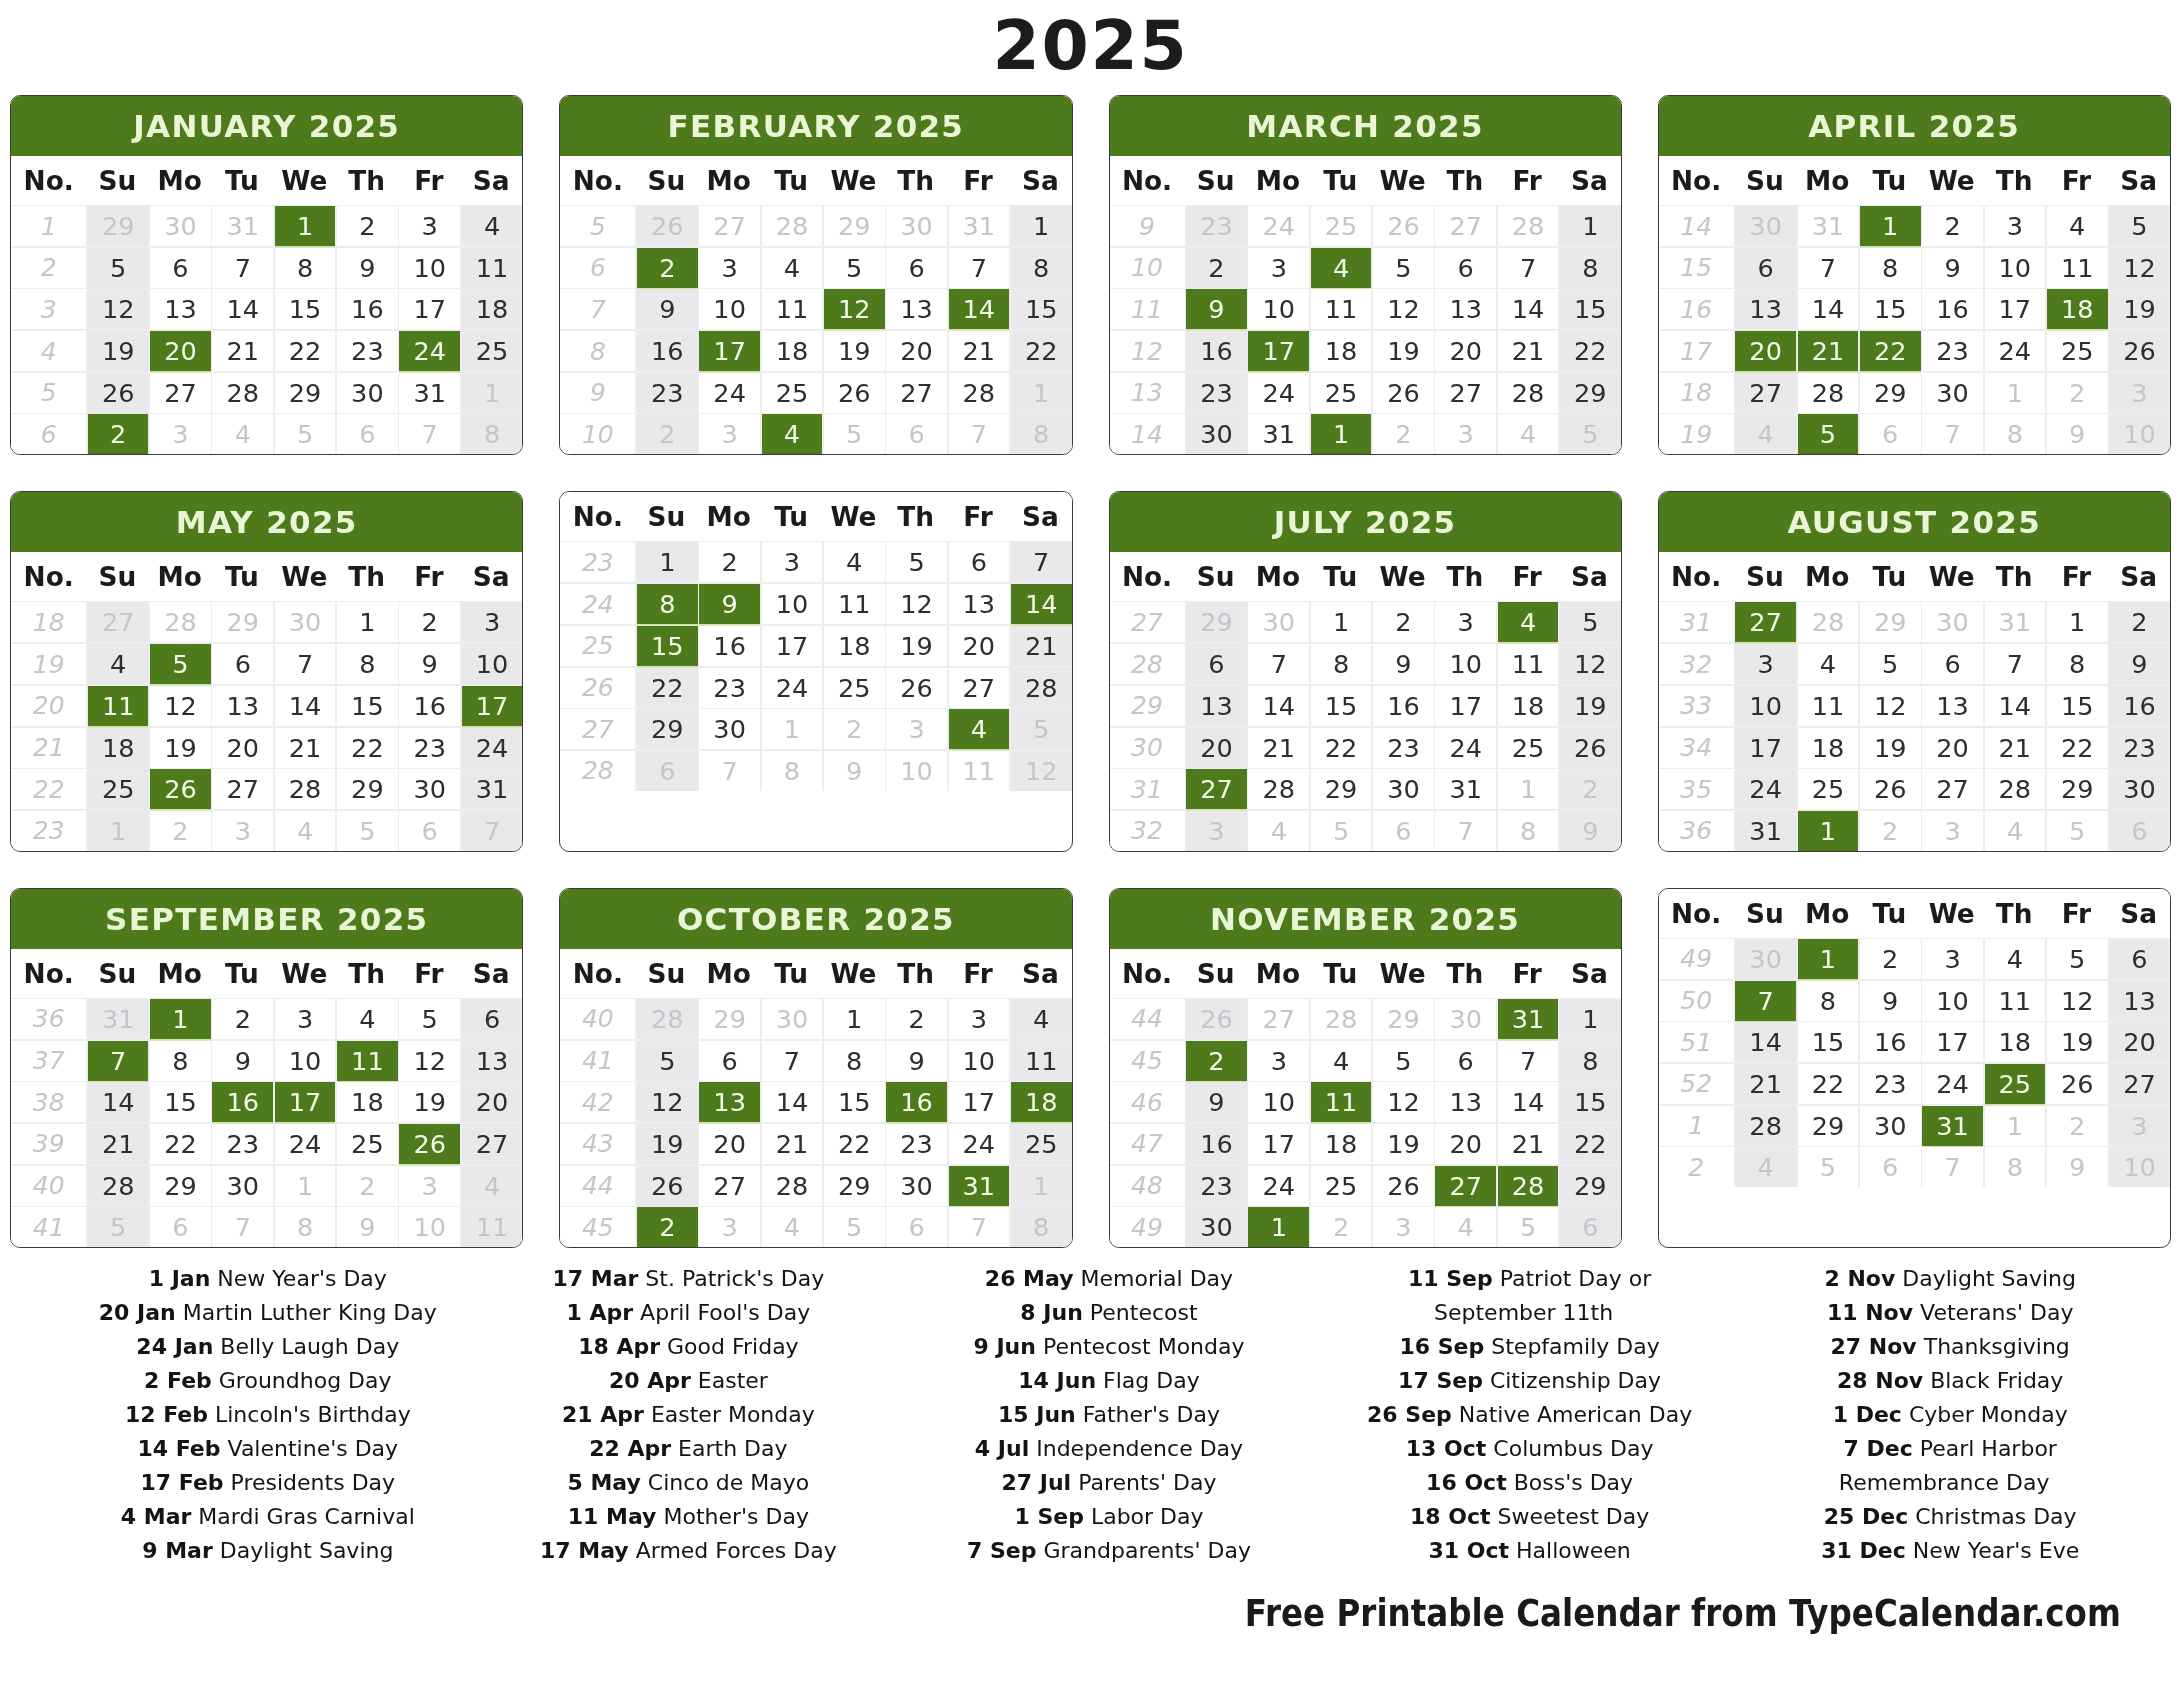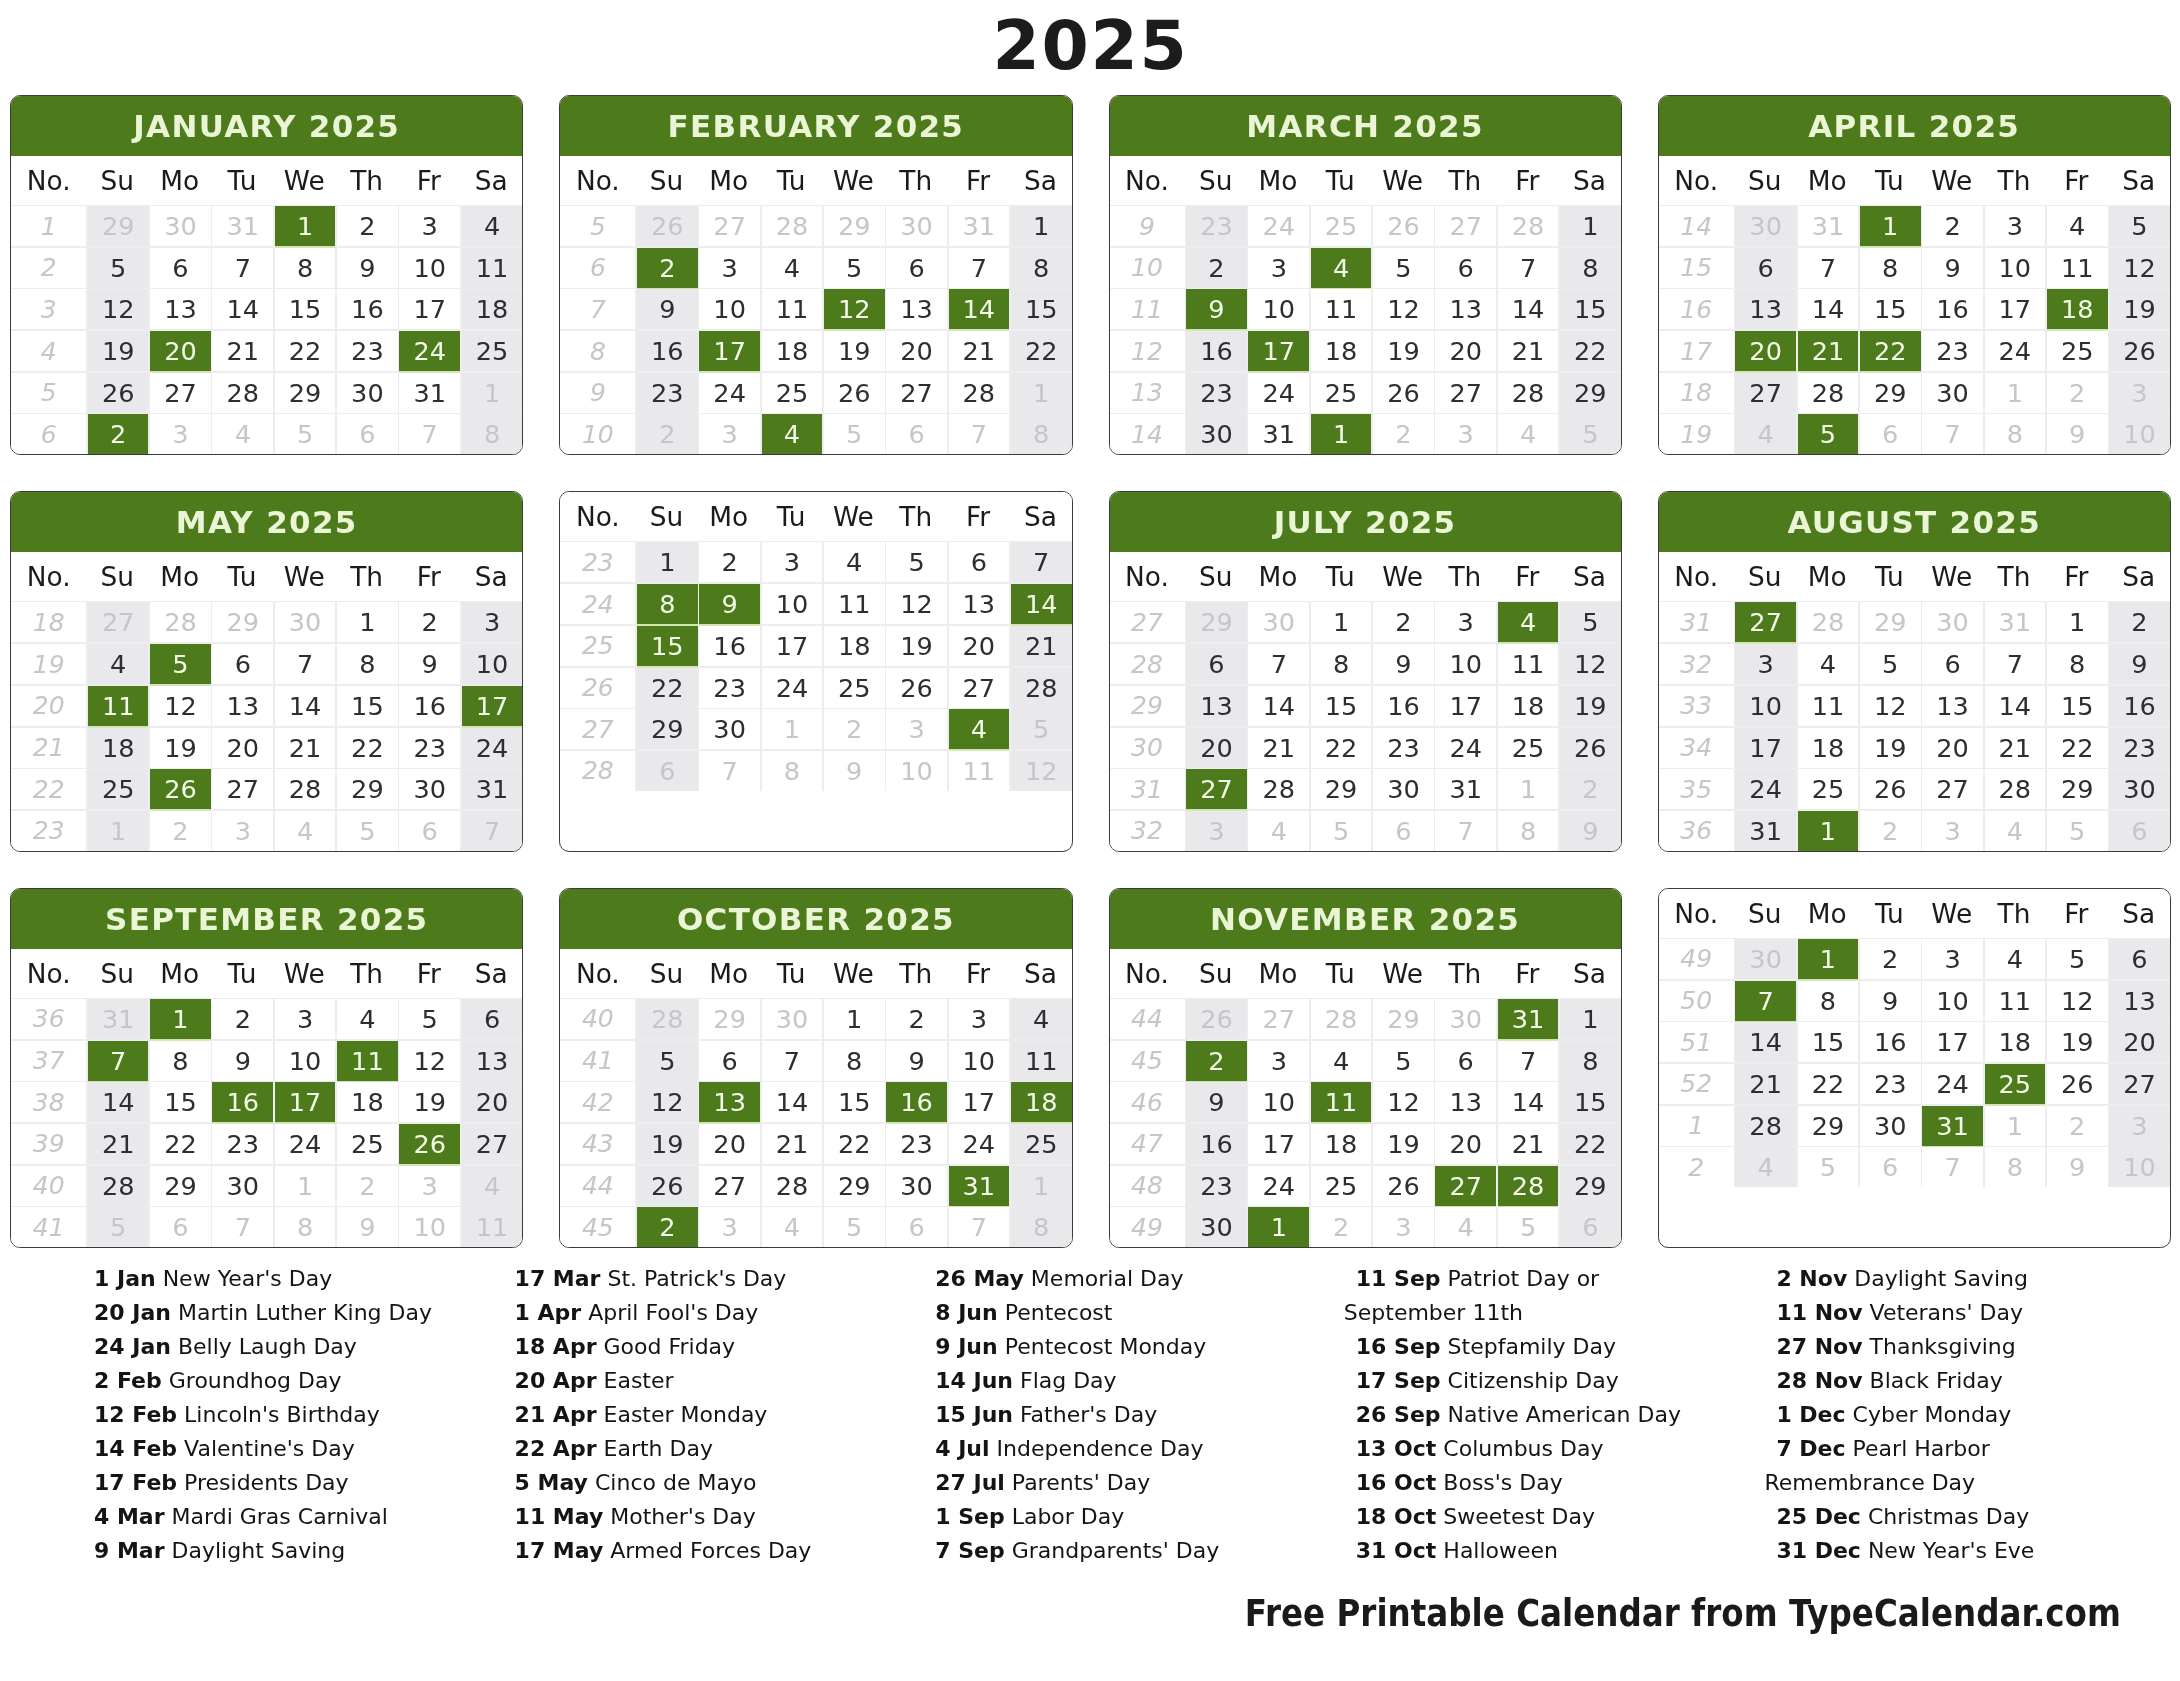--- a/index.html
+++ b/index.html
@@ -21,21 +21,21 @@
     background: #ffffff;
   }
   .month-header {
     background: var(--green); color: var(--header-text); height: 60px;
     display: flex; align-items: center; justify-content: center;
     font-size: 31px; font-weight: bold; letter-spacing: 1.3px;
   }
   .dow-row {
     display: grid; grid-template-columns: 75px repeat(7, 1fr); height: 49px;
     align-items: center; text-align: center; background: #ffffff;
-    font-weight: normal; font-size: 26.4px; color: #1b1b1d;
+    font-weight: bold; font-size: 26.4px; color: #1b1b1d;
   }
   .weeks {
     display: grid; grid-template-columns: 75px repeat(7, 1fr);
     grid-auto-rows: 40px; gap: 1.7px; background: var(--line);
     border-top: 1.7px solid var(--line);
   }
   .wk {
     background: #ffffff; color: var(--muted); font-style: italic; font-size: 25px;
     display: flex; align-items: center; justify-content: center;
   }
@@ -43,21 +43,21 @@
     background: #ffffff; color: var(--day); font-size: 25.6px;
     display: flex; align-items: center; justify-content: center;
   }
   .day.we { background: var(--weekend); }
   .day.other { color: var(--muted); }
   .day.hl { background: var(--green); color: #f4faea; box-shadow: 0 1.7px 0 var(--hl-edge); }
   .holidays {
     display: grid; grid-template-columns: repeat(5, 1fr);
     margin: 13.6px 34px 0 44px;
   }
-  .hcol { padding-left: 38px; padding-right: 23px; }
+  .hcol { padding-left: 38px; padding-right: 23px; text-align: center; }
   .hitem {
     font-size: 22px; line-height: 34px; color: #141414; text-indent: 12px;
     font-family: "DejaVu Sans", sans-serif;
   }
   .hitem b { font-weight: bold; }
   .footer { text-align: right; margin-top: 24px; font-size: 37px; font-weight: bold; color: #1a1a1a; }
   .footer span { display: inline-block; transform: scaleX(0.88); transform-origin: center; }
 </style>
 </head>
 <body style="--green: #4d7a1a; --header-text: #eaf5d5; --weekend: #e9e9ec; --muted: #c5c5ca; --day: #2e2e30; --panel-border: #3a3a3a; --hl-edge: #cfe4ab;">

